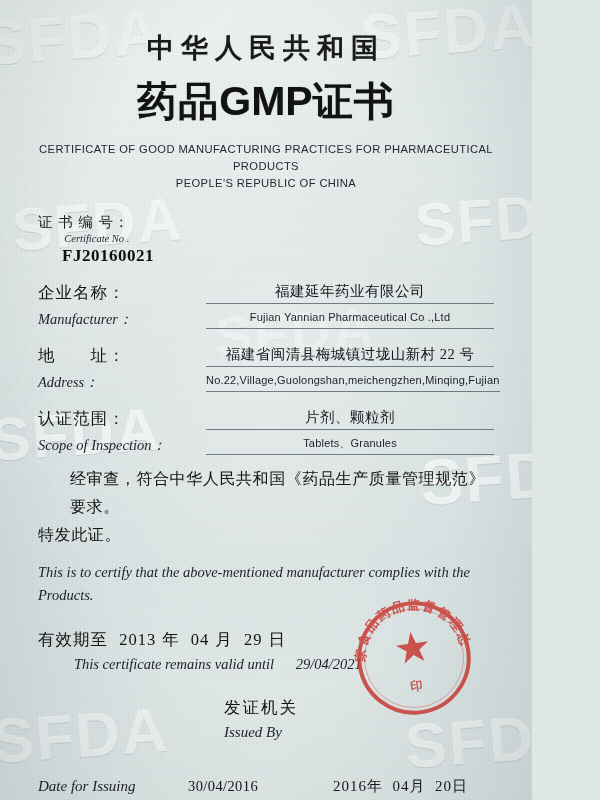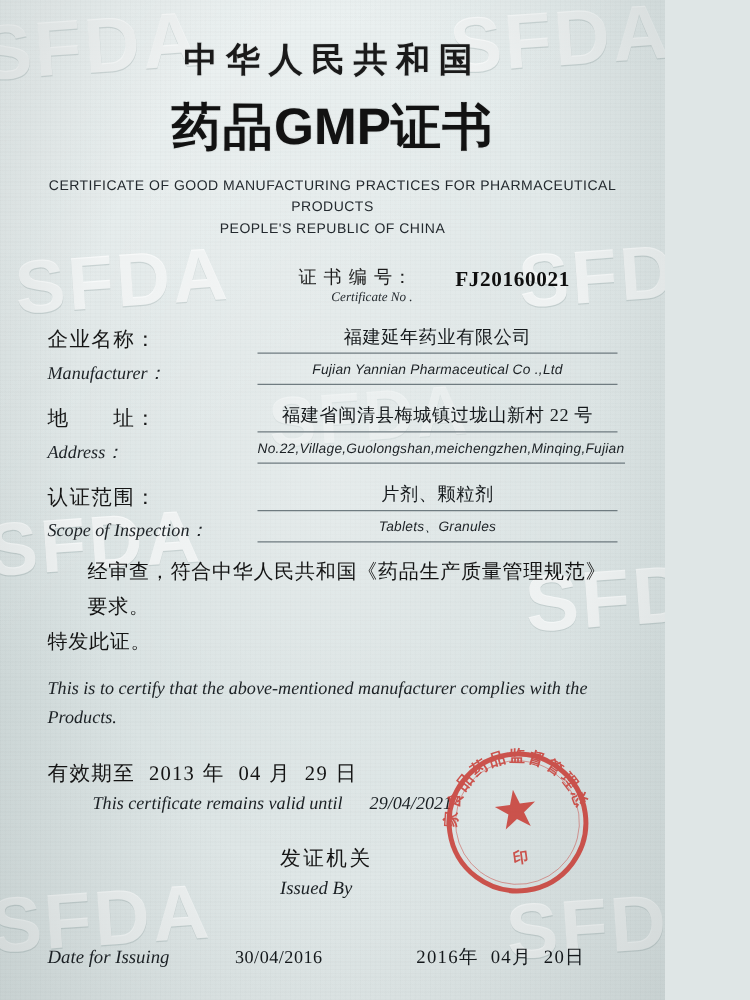--- a/index.html
+++ b/index.html
@@ -105,20 +105,21 @@
     line-height: 1.5;
   }
 
   
   .certno-row {
     display: flex;
     justify-content: flex-end;
     align-items: flex-start;
     margin-top: 22px;
     padding-right: 38px;
+    flex-direction: column;
   }
   .certno-label {
     text-align: right;
     margin-right: 10px;
     line-height: 1.25;
   }
   .certno-label .cn {
     font-size: 14.5px;
     font-family: "Liberation Serif", serif;
     color: #1d1d1d;
@@ -178,21 +179,20 @@
     color: #14181b;
     letter-spacing: 0.5px;
     line-height: 1.35;
   }
   .value-en {
     font-family: "Liberation Sans", sans-serif;
     font-size: 11px;
     color: #1b2024;
     letter-spacing: 0.2px;
     line-height: 1.5;
-    font-style: italic;
   }
   .field-stack .row2 {
     display: flex;
     align-items: flex-end;
     margin-top: 3px;
   }
 
   
   .statement-cn {
     margin-top: 10px;

